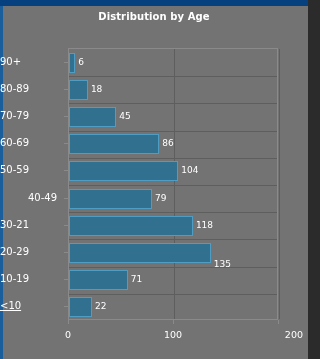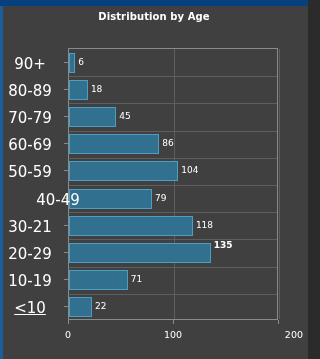--- a/index.html
+++ b/index.html
@@ -10,21 +10,21 @@
   body {
     width: 308px;
     height: 359px;
     overflow: hidden;
     font-family: "DejaVu Sans", "Liberation Sans", sans-serif;
   }
   #window {
     position: relative;
     width: 308px;
     height: 359px;
-    background: #404040;
+    background: #737373;
     box-sizing: border-box;
     overflow: hidden;
   }
   #titlebar-strip {
     position: absolute;
     left: 0; top: 0;
     width: 308px;
     height: 6px;
     background: #06407e;
   }
@@ -82,23 +82,23 @@
   }
   .bar-value {
     position: absolute;
     color: #ffffff;
     font-size: 9px;
     white-space: nowrap;
     line-height: 1;
   }
   .ytick-label {
     position: absolute;
-    text-align: center;
+    text-align: left;
     color: #ffffff;
-    font-size: 15px;
+    font-size: 10px;
     white-space: nowrap;
     line-height: 1;
   }
   .ytick-mark {
     position: absolute;
     width: 4px;
     height: 1px;
     background: #8a8a8a;
   }
   .xtick-label {
@@ -176,21 +176,21 @@
       <div class="xtick-mark" style="left: 68px; top: 320px;"></div>
       <div class="xtick-label" style="left: 43px; top: 330px; width: 50px;">0</div>
       <div class="xtick-mark" style="left: 173px; top: 320px;"></div>
       <div class="xtick-label" style="left: 148px; top: 330px; width: 50px;">100</div>
       <div class="xtick-mark" style="left: 278px; top: 320px;"></div>
       <div class="xtick-label" style="left: 253px; top: 330px; width: 50px; text-align: right;">200</div>
     </div>
 
 <div class="bar-value" style="left: 95.1px; top: 302.4px;">22</div>
     <div class="bar-value" style="left: 130.8px; top: 275.2px;">71</div>
-    <div class="bar-value" style="left: 213.75px; top: 241px; font-weight: bold;">135</div>
+    <div class="bar-value" style="left: 213.75px; top: 260px;">135</div>
     <div class="bar-value" style="left: 195.9px; top: 220.8px;">118</div>
     <div class="bar-value" style="left: 154.95px; top: 193.6px; text-align: center;">79</div>
     <div class="bar-value" style="left: 181.2px; top: 166.4px;">104</div>
     <div class="bar-value" style="left: 162.3px; top: 139.2px;">86</div>
     <div class="bar-value" style="left: 119.25px; top: 112px;">45</div>
     <div class="bar-value" style="left: 90.9px; top: 84.8px;">18</div>
     <div class="bar-value" style="left: 78.3px; top: 57.6px;">6</div>
   </div>
 
 </body></html>

